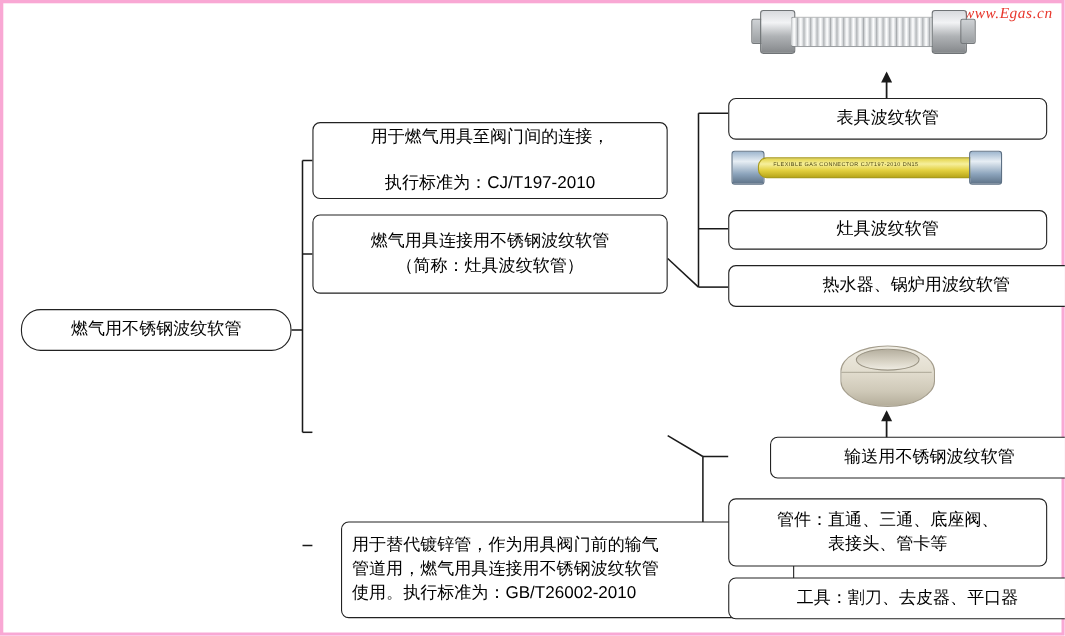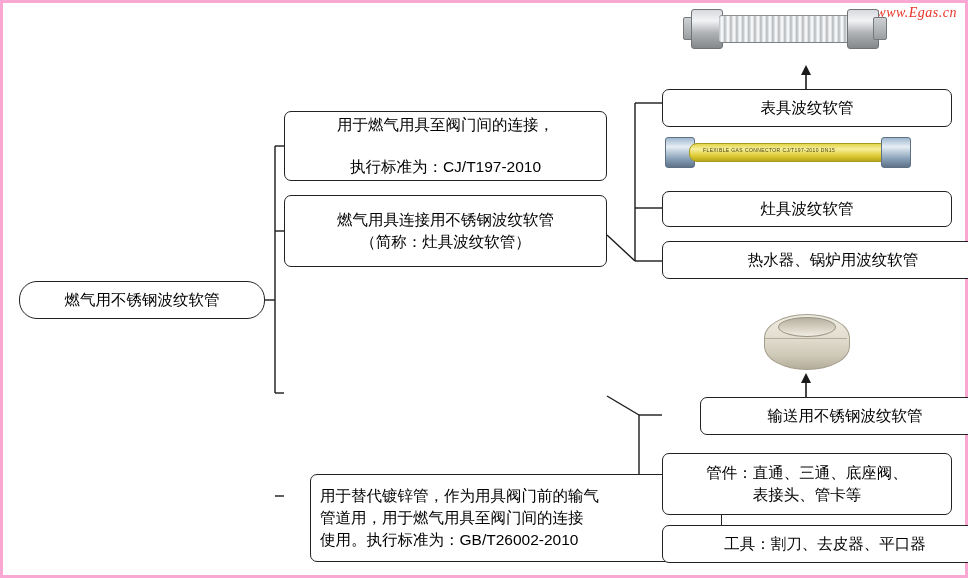--- a/index.html
+++ b/index.html
@@ -229,21 +229,21 @@
   </div>
 
   <div class="node" style="left:281px; top:192px; width:323px; height:72px;">
     <span class="ln">燃气用具连接用不锈钢波纹软管</span>
     <span class="ln">（简称：灶具波纹软管）</span>
   </div>
 
 
   <div class="node left-align" style="left:260px; top:471px; width:412px; height:88px;margin-left:47px;">
     <span class="ln">用于替代镀锌管，作为用具阀门前的输气</span>
-    <span class="ln">管道用，用于燃气用具至阀门间的连接</span>
+    <span class="ln">管道用，燃气用具连接用不锈钢波纹软管</span>
     <span class="ln">使用。执行标准为：GB/T26002-2010</span>
   </div>
 
   <div class="node" style="left:659px; top:86px; width:290px; height:38px;">
     <span class="ln">表具波纹软管</span>
   </div>
 
   <div class="node" style="left:659px; top:188px; width:290px; height:36px;">
     <span class="ln">灶具波纹软管</span>
   </div>

